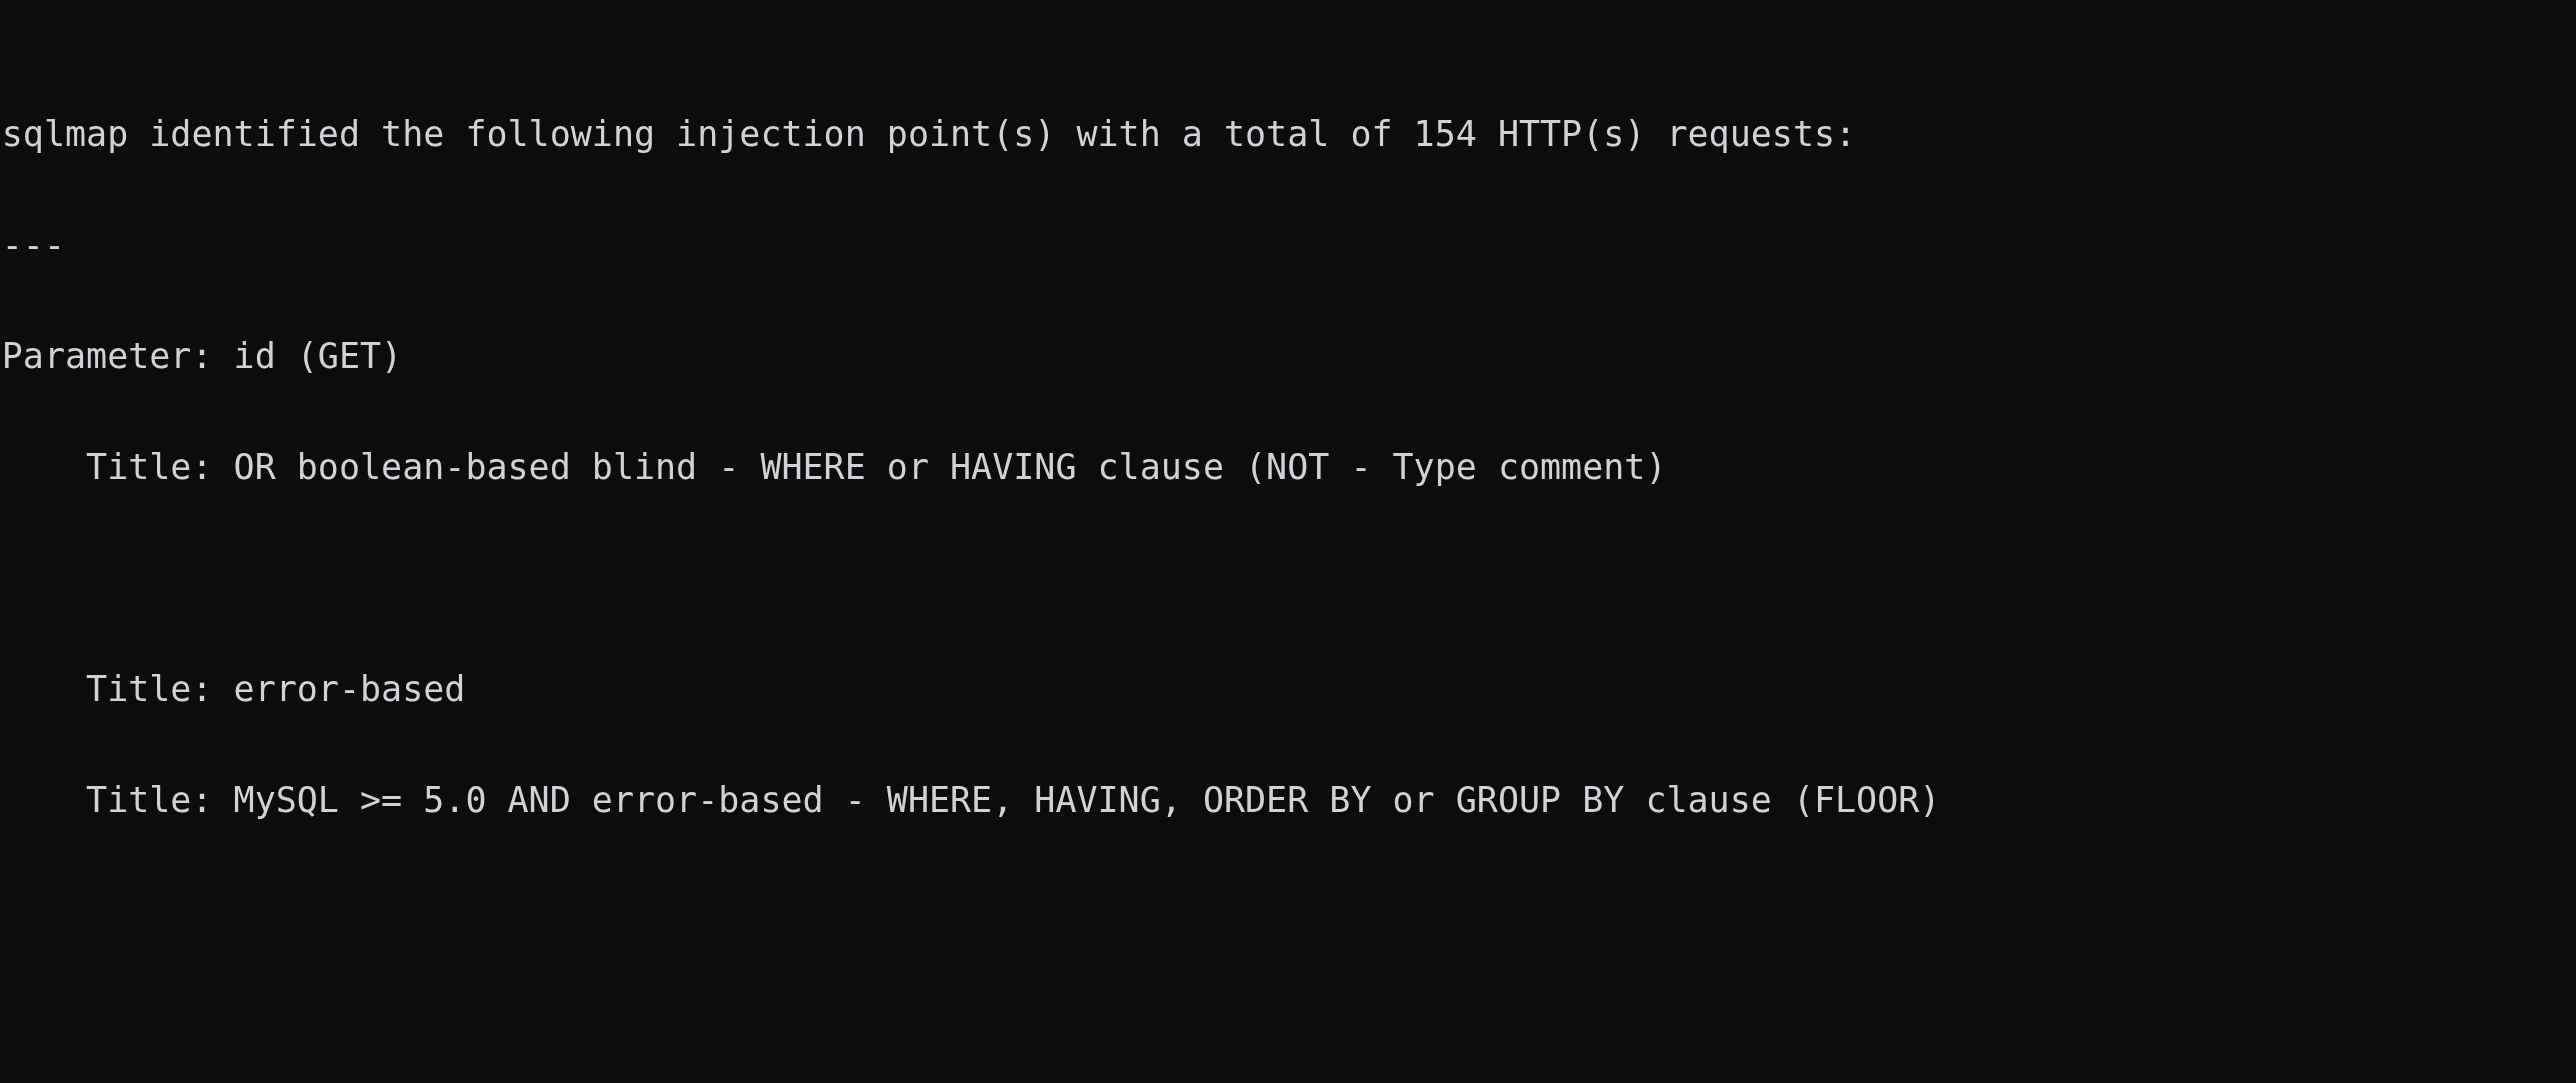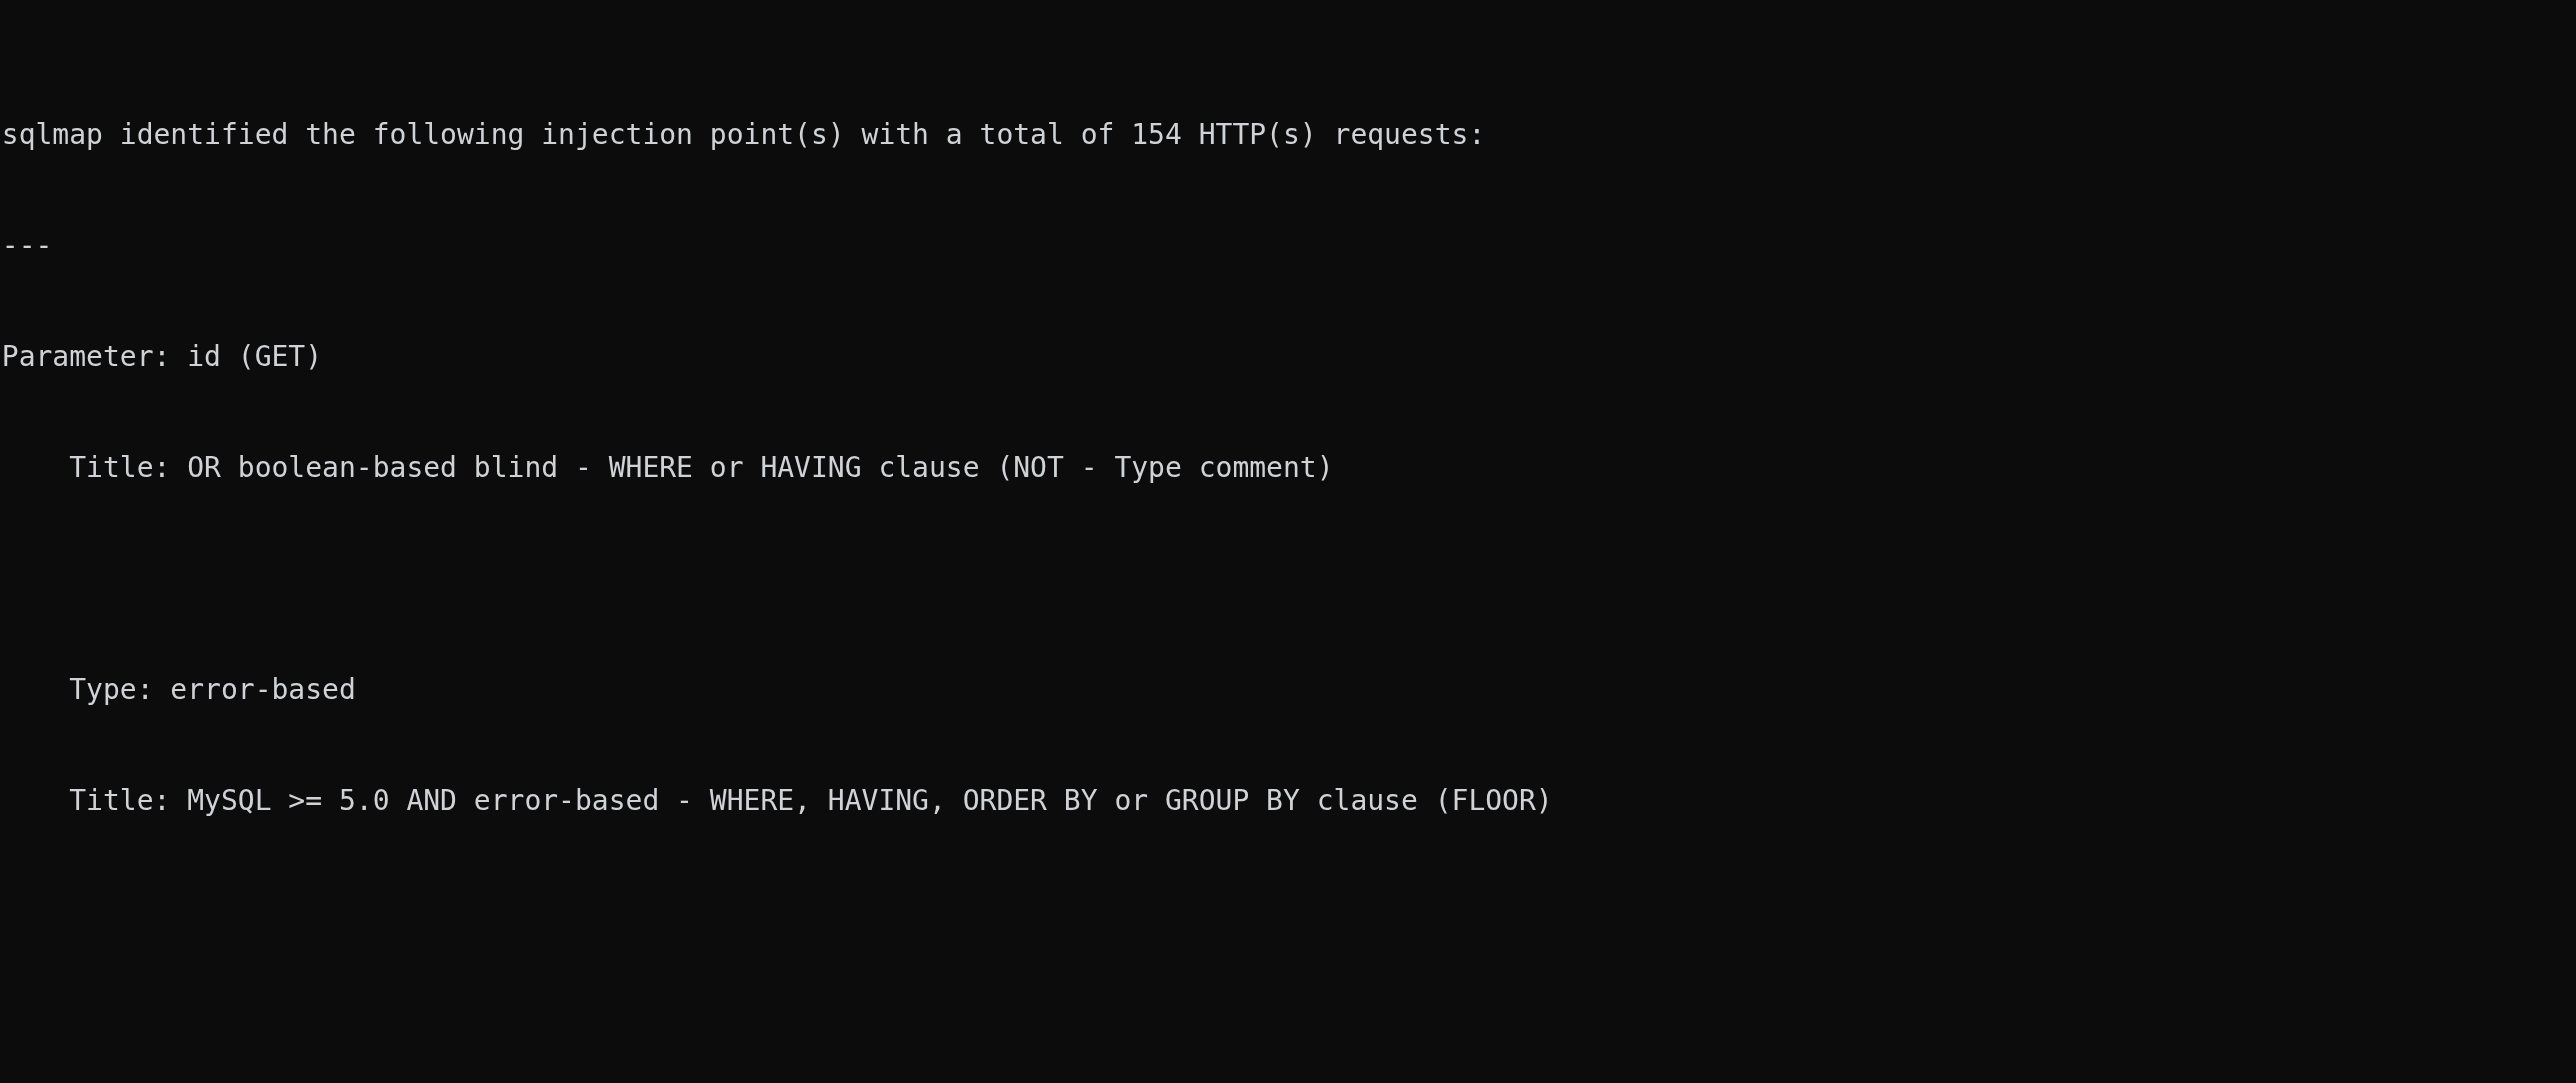--- a/index.html
+++ b/index.html
@@ -9,21 +9,21 @@
     width: 2576px;
     height: 1084px;
     overflow: hidden;
   }
   #terminal {
     width: 2396px;
     height: 1084px;
     background: #0c0c0c;
     color: #cfd2d6;
     font-family: "DejaVu Sans Mono", "Liberation Mono", monospace;
-    font-size: 28px;
+    font-size: 35px;
     line-height: 37px;
     letter-spacing: 0px;
     padding: 5.4px 0 0 1.8px;
     box-sizing: border-box;
     white-space: pre;
     font-stretch: condensed;
     transform-origin: 0 0;
   }
   .line {
     white-space: pre;
@@ -35,21 +35,21 @@
 </head>
 <body>
 
 <div id="terminal">
 
   <div class="line"><span class="txt">sqlmap identified the following injection point(s) with a total of 154 HTTP(s) requests:</span></div>
   <div class="line"><span class="txt">---</span></div>
   <div class="line"><span class="txt">Parameter: id (GET)</span></div>
   <div class="line"><span class="txt">    Title: OR boolean-based blind - WHERE or HAVING clause (NOT - Type comment)</span></div>
   <div class="line blank"><span class="txt"></span></div>
-  <div class="line"><span class="txt">    Type: error-based</span></div>
+  <div class="line"><span class="txt">    Title: error-based</span></div>
   <div class="line"><span class="txt">    Title: MySQL &gt;= 5.0 AND error-based - WHERE, HAVING, ORDER BY or GROUP BY clause (FLOOR)</span></div>
   
   
   
   
   
   
   
   
   

